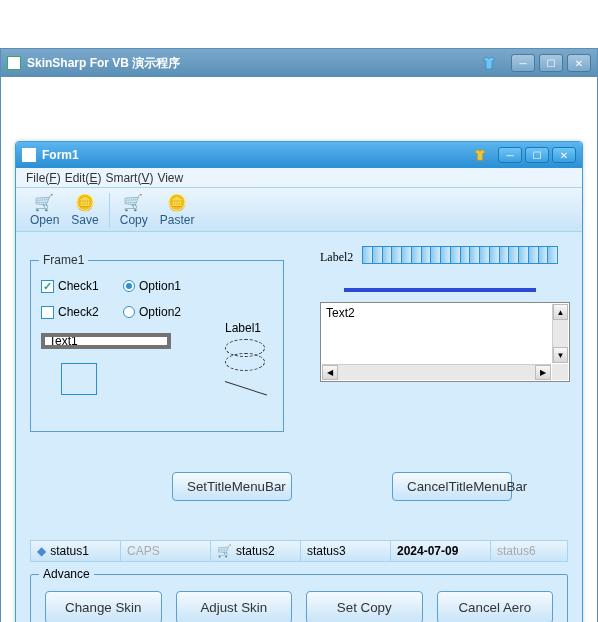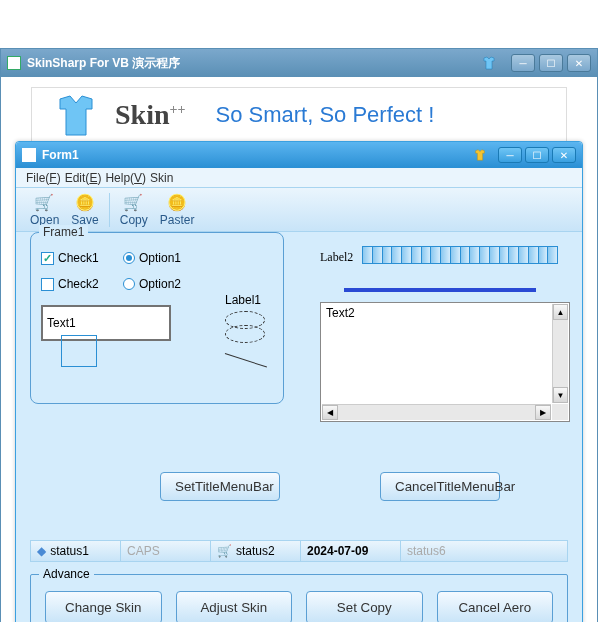--- a/index.html
+++ b/index.html
@@ -33,53 +33,53 @@
 .menubar .menu { cursor: pointer; color: #333; }
 .menubar .menu u { text-decoration: underline; }
 
 .toolbar { height: 44px; background: linear-gradient(to bottom,#eaf5fd,#c8e4f8); border-bottom: 1px solid #a8d4f0; display: flex; align-items: center; padding: 2px 8px; }
 .toolbar .tool { display: flex; flex-direction: column; align-items: center; padding: 2px 6px; cursor: pointer; color: #2a5a8a; }
 .toolbar .tool .ticon { width: 20px; height: 20px; display: flex; align-items: center; justify-content: center; font-size: 16px; }
 .toolbar .sep { width: 1px; height: 34px; background: #a8d4f0; margin: 0 4px; }
 
 .main-area { flex: 1; padding: 10px 14px; position: relative; }
 
-.frame-group { position: absolute; left: 14px; top: 0; width: 254px; height: 172px; border: 1px solid #5a9fd4; border-radius: 8px; }
+.frame-group { position: absolute; left: 14px; top: 28px; width: 254px; height: 172px; border: 1px solid #5a9fd4; border-radius: 0; }
 .frame-group .legend { position: absolute; top: -8px; left: 8px; background: #d4ecfc; padding: 0 4px; color: #333; }
 .frame-group .row { position: absolute; display: flex; align-items: center; }
 .checkbox, .radio { display: flex; align-items: center; gap: 4px; cursor: pointer; }
 .checkbox .box { width: 13px; height: 13px; border: 1px solid #2a8fd4; background: #fff; display: flex; align-items: center; justify-content: center; color: #2a8; font-size: 11px; font-weight: bold; }
 .radio .circle { width: 12px; height: 12px; border: 1px solid #2a8fd4; background: #fff; border-radius: 50%; display: flex; align-items: center; justify-content: center; }
 .radio .circle .dot { width: 6px; height: 6px; background: #2a8fd4; border-radius: 50%; }
-.text-input { width: 130px; height: 36px; border: 2px solid #737373; background: #fff; padding: 0 4px; font-size: 12px; }
+.text-input { width: 130px; height: 16px; border: 4px solid #737373; background: #fff; padding: 0 4px; font-size: 12px; }
 .empty-box { width: 36px; height: 32px; border: 1px solid #2a8fd4; }
 
 .label1-shape { position: absolute; left: 194px; top: 60px; }
 .ellipse { width: 40px; height: 18px; border: 1px dashed #333; border-radius: 50%; margin-top: 4px; }
 .diagline { width: 40px; height: 22px; position: relative; margin-top: 10px; }
 .diagline::after { content:""; position:absolute; left:0; top:0; width:44px; height:1px; background:#333; transform: rotate(18deg); transform-origin: left center; }
 
 .label2 { position: absolute; left: 304px; top: 18px; font-family: Liberation Serif, serif; }
 .progress { position: absolute; left: 346px; top: 14px; width: 196px; height: 18px; border: 1px solid #2a8fd4; background: #fff; display: flex; }
 .progress .seg { flex: 1; border-right: 1px solid #2a8fd4; background: linear-gradient(to right,#8ac8f0,#d4ecfc); }
 .progress .seg:last-child { border-right: none; }
 
 .bluebar { position: absolute; left: 328px; top: 56px; width: 192px; height: 4px; background: #2a4ad4; }
 
-.textarea-wrap { position: absolute; left: 304px; top: 70px; width: 250px; height: 120px; border: 1px solid #888; background: #fff; }
+.textarea-wrap { position: absolute; left: 304px; top: 70px; width: 250px; height: 80px; border: 1px solid #888; background: #fff; }
 .textarea-wrap .ta { position: absolute; left: 1px; top: 1px; right: 18px; bottom: 18px; padding: 2px 4px; overflow: hidden; }
 .textarea-wrap .vscroll { position: absolute; right: 1px; top: 1px; width: 16px; bottom: 18px; background: #e8e8e8; border-left: 1px solid #ccc; }
 .textarea-wrap .vscroll .arr { height: 16px; background: linear-gradient(to bottom,#f8f8f8,#d8d8d8); border: 1px solid #bbb; display:flex; align-items:center; justify-content:center; font-size:8px; cursor:pointer; }
 .textarea-wrap .hscroll { position: absolute; left: 1px; bottom: 1px; right: 18px; height: 16px; background: #e8e8e8; border-top: 1px solid #ccc; display:flex; justify-content: space-between; }
 .textarea-wrap .hscroll .arr { width: 16px; background: linear-gradient(to bottom,#f8f8f8,#d8d8d8); border: 1px solid #bbb; display:flex; align-items:center; justify-content:center; font-size:8px; cursor:pointer; }
 .textarea-wrap .corner { position:absolute; right:1px; bottom:1px; width:16px; height:16px; background:#e8e8e8; }
 
 .btn { background: linear-gradient(to bottom,#f4faff,#c8e4f8); border: 1px solid #5a9fd4; border-radius: 4px; padding: 6px 14px; cursor: pointer; color: #333; text-align:center; }
 
-.midbtns { position: absolute; left: 144px; top: 240px; display: flex; gap: 100px; }
+.midbtns { position: absolute; left: 156px; top: 240px; display: flex; gap: 100px; }
 .midbtns .btn { width: 120px; }
 
 .statusbar { position: absolute; left: 14px; top: 308px; right: 14px; height: 22px; background: linear-gradient(to bottom,#eaf5fd,#c8e4f8); border: 1px solid #a8d4f0; display: flex; align-items: center; }
 .statusbar .cell { height: 100%; border-right: 1px solid #a8d4f0; display: flex; align-items: center; padding: 0 6px; gap: 4px; }
 .statusbar .dim { color: #aaa; }
 
 .advance-group { position: absolute; left: 14px; top: 342px; right: 14px; height: 66px; border: 1px solid #5a9fd4; border-radius: 2px; }
 .advance-group .legend { position: absolute; top: -8px; left: 8px; background: #d4ecfc; padding: 0 4px; }
 .advance-group .btns { display: flex; gap: 14px; padding: 16px 14px; }
 .advance-group .btn { flex: 1; padding: 8px 4px; }
@@ -97,49 +97,40 @@
       <svg width="16" height="16" viewBox="0 0 16 16">
           <path fill="#6fc5f5" stroke="#1a7ab5" stroke-width="0.5" d="M3 3 L6 2 L8 4 L10 2 L13 3 L13 6 L11 6 L11 14 L5 14 L5 6 L3 6 Z"></path>
         </svg>
     </span>
     <div class="tbtn">─</div>
     <div class="tbtn">☐</div>
     <div class="tbtn">✕</div>
   </div>
 
   <div class="outer-content">
-    <div class="banner">
-      <span class="banner-shirt">
-        <svg width="48" height="48" viewBox="0 0 48 48">
-            <path fill="#6fc5f5" stroke="#2a8fd4" d="M8 8 L18 5 L24 12 L30 5 L40 8 L40 18 L34 18 L34 44 L14 44 L14 18 L8 18 Z"></path>
-          </svg>
-      </span>
-      <span class="banner-txt1"><span>Skin</span><span class="pp">++</span></span>
-      <span class="banner-txt2">So Smart, So Perfect !</span>
-    </div>
 
     <div class="inner-window">
       <div class="inner-titlebar">
         <div class="icon"></div>
         <div class="title">Form1</div>
         <span class="shirt">
           <svg width="14" height="14" viewBox="0 0 16 16">
               <path fill="#f4c430" stroke="#b58a10" stroke-width="0.5" d="M3 3 L6 2 L8 4 L10 2 L13 3 L13 6 L11 6 L11 14 L5 14 L5 6 L3 6 Z"></path>
             </svg>
         </span>
         <div class="tbtn">─</div>
         <div class="tbtn">☐</div>
         <div class="tbtn">✕</div>
       </div>
 
       <div class="menubar">
         <span class="menu"><span>File(</span><u>F</u><span>)</span></span>
         <span class="menu"><span>Edit(</span><u>E</u><span>)</span></span>
-        <span class="menu"><span>Help(</span><u>V</u><span>)</span></span>
-        <span class="menu">Skin</span>
+        <span class="menu"><span>Smart(</span><u>V</u><span>)</span></span>
+        <span class="menu">View</span>
       </div>
 
       <div class="toolbar">
         <div class="tool">
             <span class="ticon">🛒</span>
             <span>Open</span>
           </div>
         <div class="tool">
             <span class="ticon">🪙</span>
             <span>Save</span>
@@ -248,20 +239,21 @@
         <div class="statusbar">
           <div class="cell" style="width:90px;">
             <span style="color:#4a8ad4;">◆</span>
             <span>status1</span>
           </div>
           <div class="cell dim" style="width:90px;">CAPS</div>
           <div class="cell" style="width:90px;">
             <span>🛒</span>
             <span>status2</span>
           </div>
+          <div class="cell" style="width:90px;">status3</div>
           <div class="cell" style="width:100px;font-weight:bold;">2024-07-09</div>
           <div class="cell dim" style="flex:1; border-right:none;">status6</div>
         </div>
 
         <div class="advance-group">
           <div class="legend">Advance</div>
           <div class="btns">
             <button class="btn">Change Skin</button>
             <button class="btn">Adjust Skin</button>
             <button class="btn">Set Copy</button>

